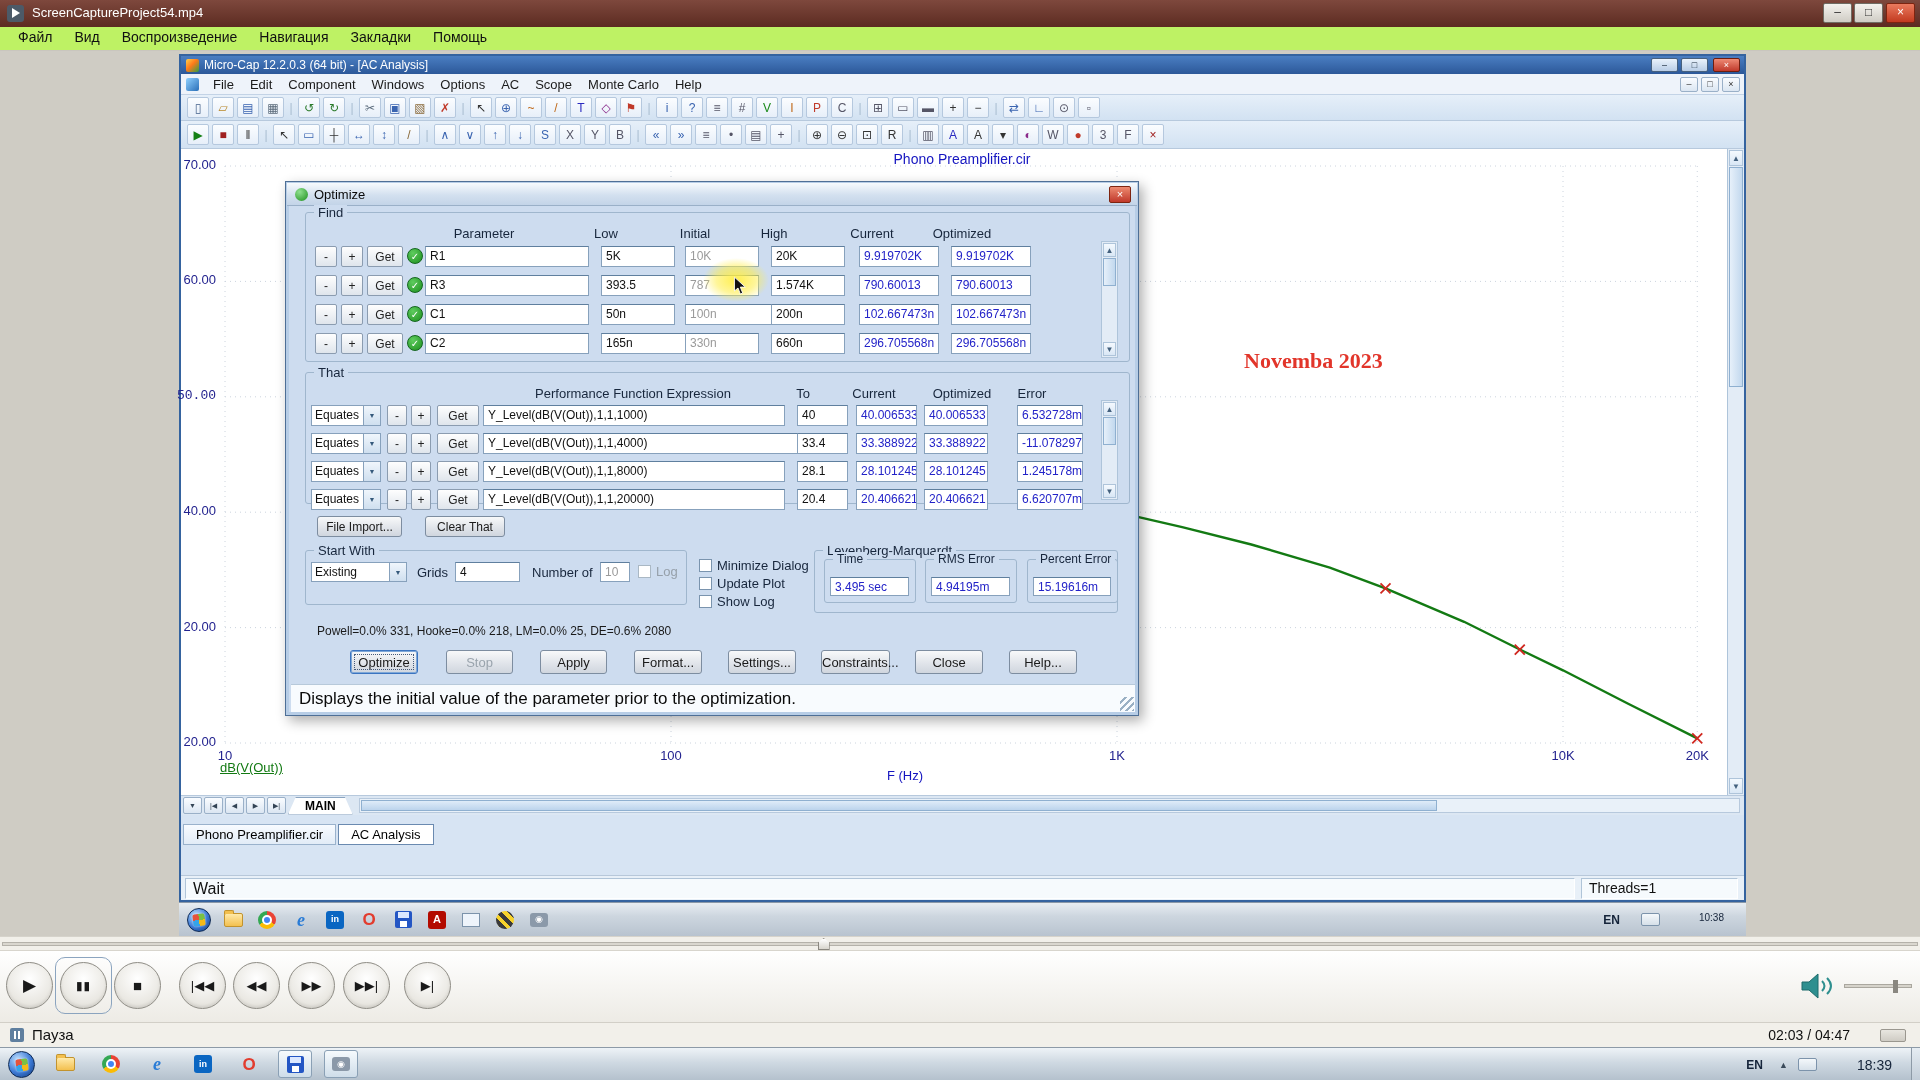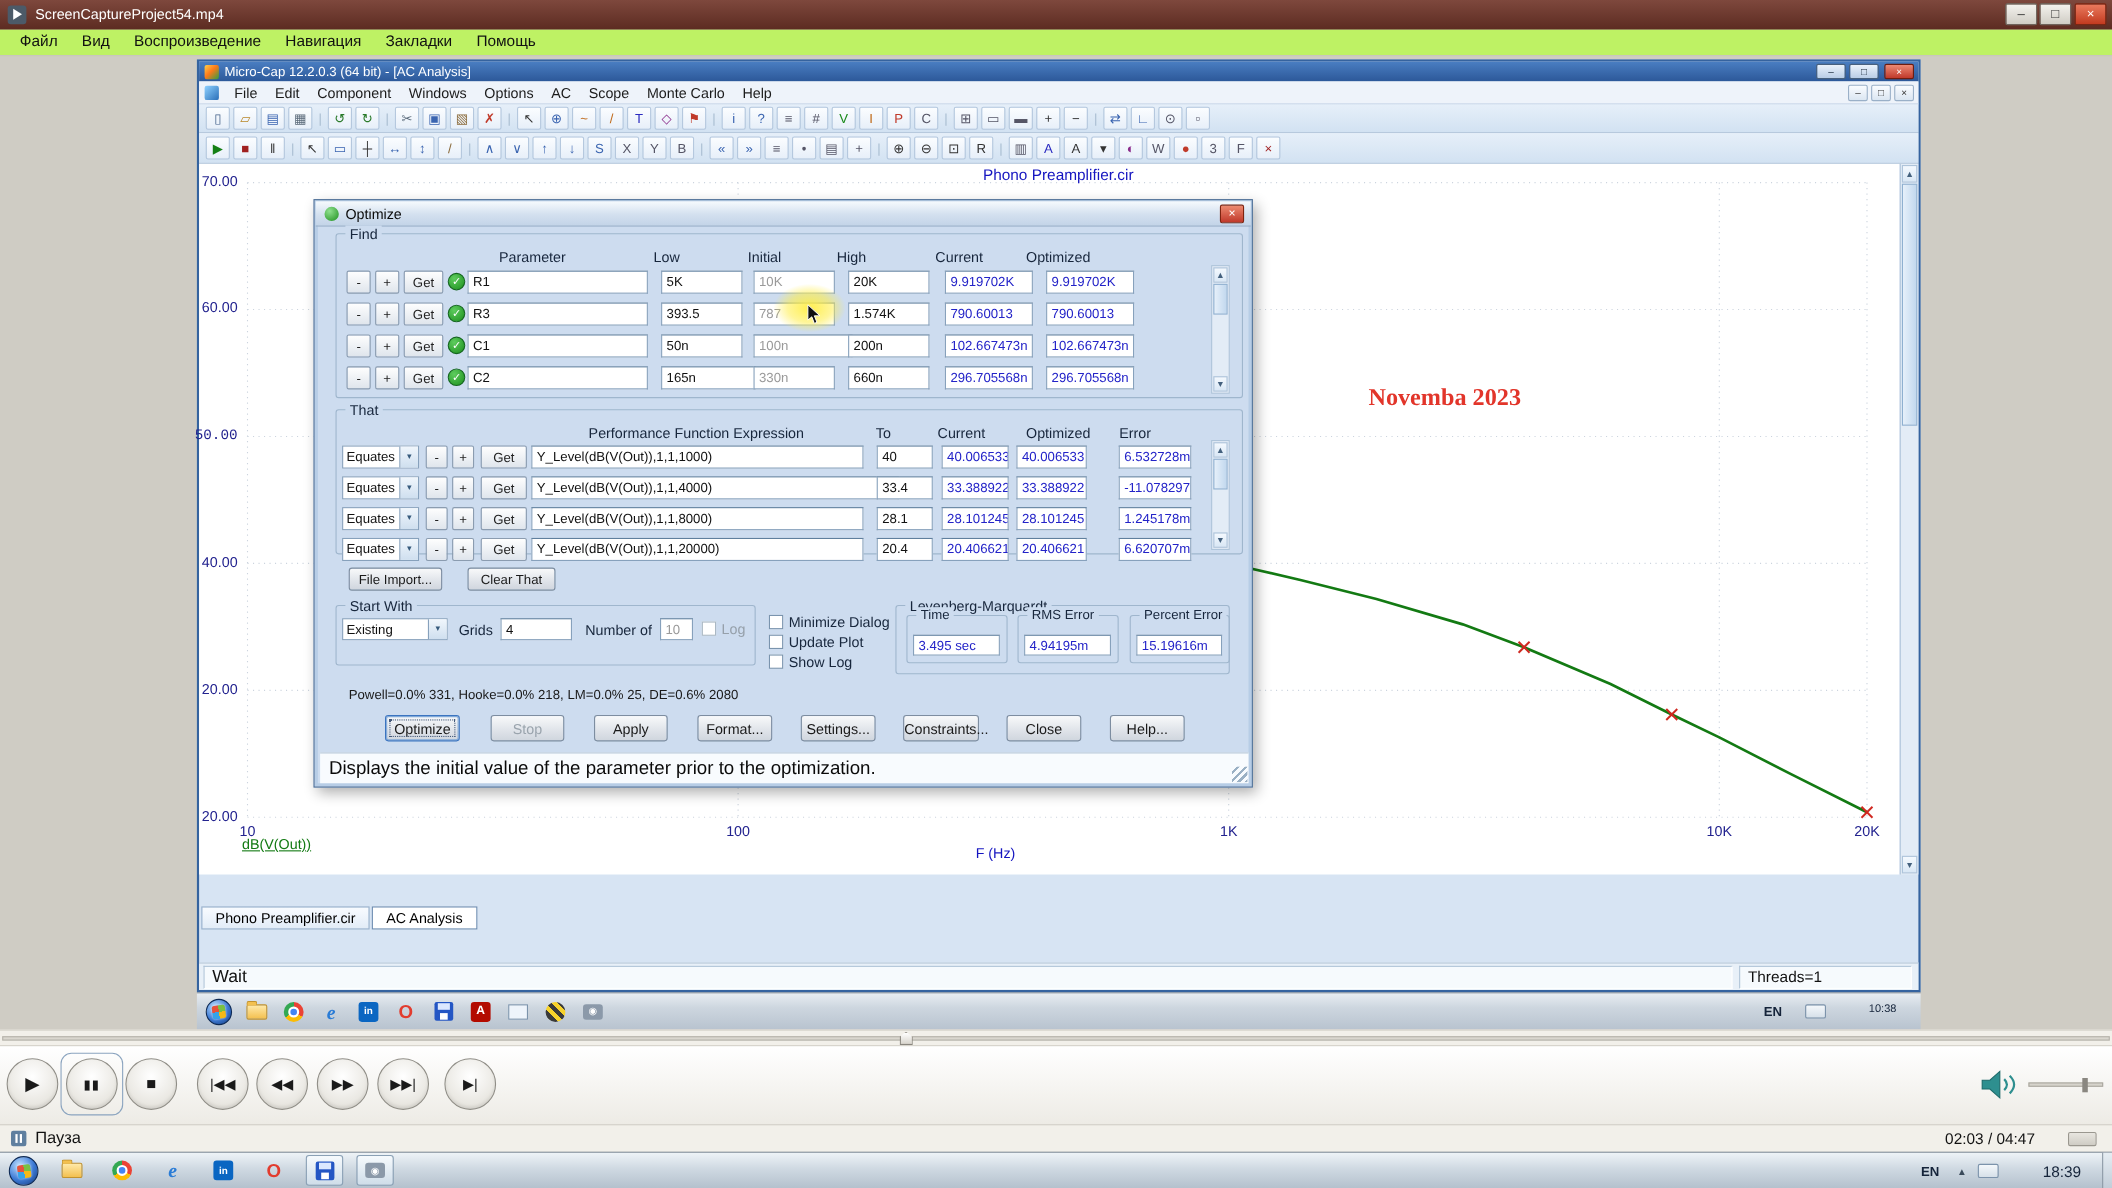--- a/index.html
+++ b/index.html
@@ -562,20 +562,31 @@
     </div>
 
     <div class="plotbg" data-name="plot-area"></div>
 
     <div class="vsb" data-name="vertical-scrollbar">
       <span class="vsb-a" style="top:1px" data-name="scroll-up-button">▲</span>
       <i class="vthumb" data-name="vertical-scrollbar-thumb"></i>
       <span class="vsb-a" style="bottom:1px" data-name="scroll-down-button">▼</span>
     </div>
 
+    <div class="hrow" data-name="page-tab-row">
+      <span class="hbtn" data-name="tab-menu-button">▼</span>
+      <span class="hbtn" data-name="first-page-button">|◀</span>
+      <span class="hbtn" data-name="previous-page-button">◀</span>
+      <span class="hbtn" data-name="next-page-button">▶</span>
+      <span class="hbtn" data-name="last-page-button">▶|</span>
+      <span class="maintab" data-name="tab-main">MAIN</span>
+      <span class="htrack" data-name="horizontal-scrollbar">
+          <i class="hthumb" data-name="horizontal-scrollbar-thumb"></i>
+        </span>
+    </div>
 
     <div class="dtabs" data-name="document-tab-bar">
       <span class="doctab" data-name="tab-phono-preamplifier">Phono Preamplifier.cir</span>
       <span class="doctab active" data-name="tab-ac-analysis">AC Analysis</span>
     </div>
 
     <div class="mcstatus" data-name="microcap-statusbar">
       <span class="sp-l" data-name="status-message">Wait</span>
       <span class="sp-r" data-name="threads-indicator">Threads=1</span>
     </div>

